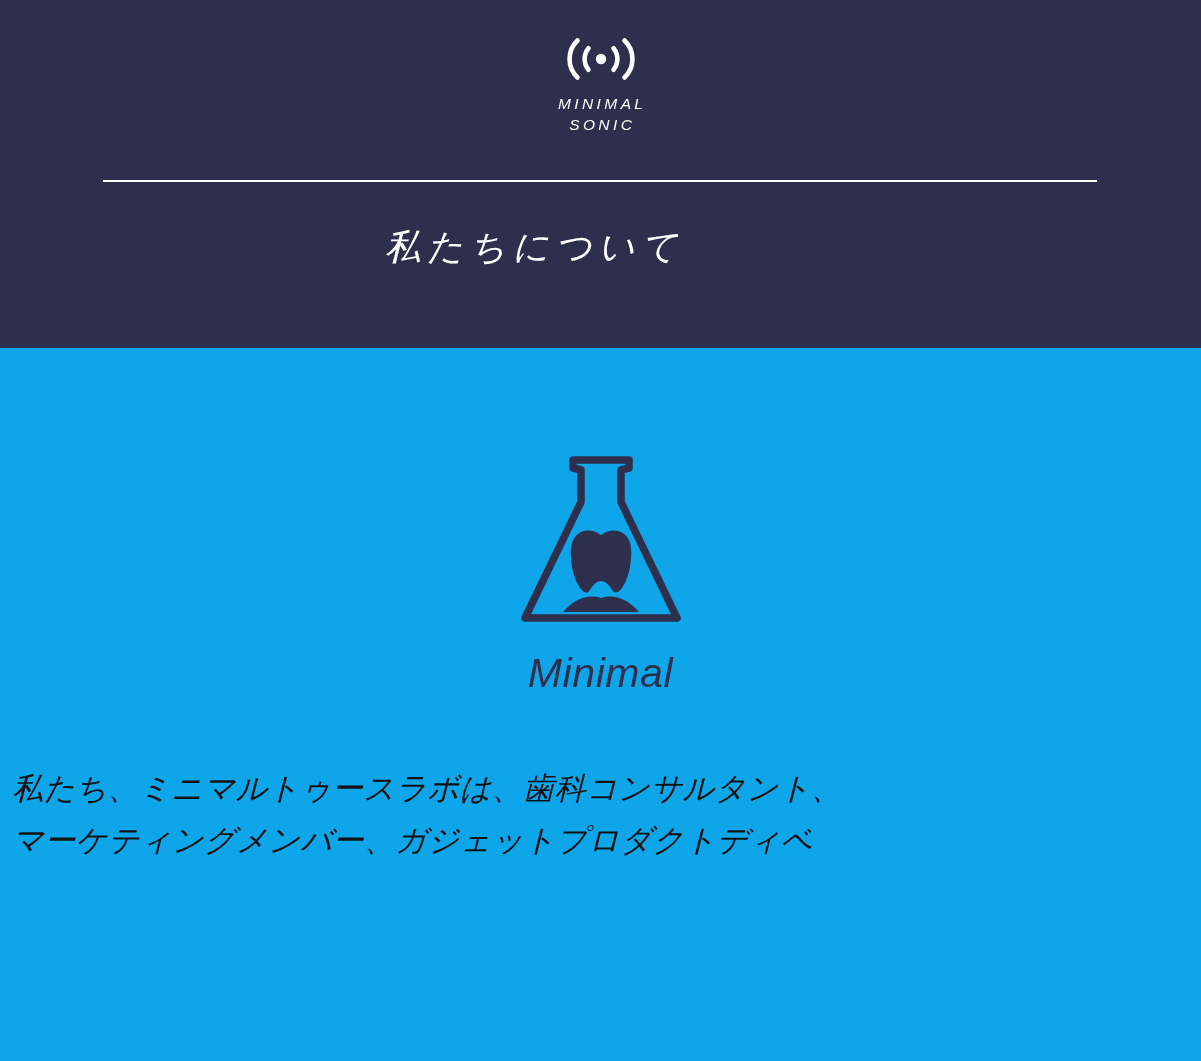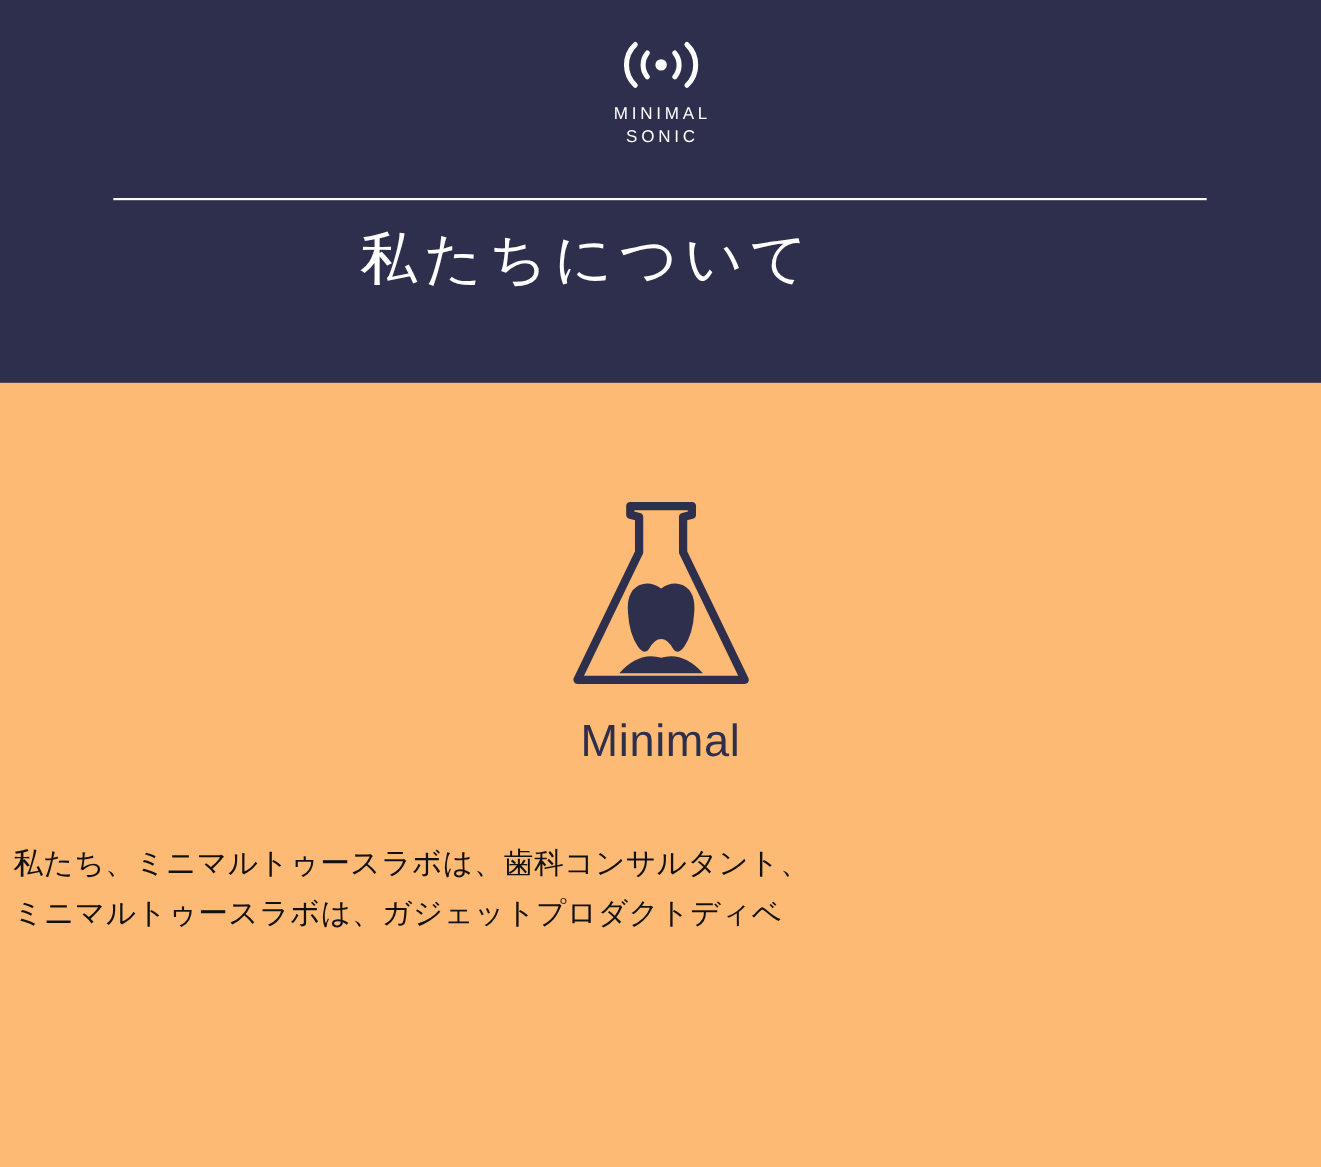--- a/index.html
+++ b/index.html
@@ -10,21 +10,22 @@
     height: 1061px;
     background: #ffffff;
     font-family: "Liberation Sans", "DejaVu Sans", sans-serif;
     overflow: hidden;
   }
 
   .page {
     position: relative;
     width: 1201px;
     height: 1061px;
-    background: #fdba74;
+    background: #0ea5e9;
+    font-style: italic;
   }
 
   
   .site-header {
     position: relative;
     width: 1201px;
     height: 348px;
     background: #2e2e4d;
     display: flex;
     flex-direction: column;
@@ -67,25 +68,25 @@
     left: 103px;
     top: 180px;
     width: 994px;
     height: 2px;
     background: #ffffff;
   }
 
   .header-title {
     position: absolute;
     left: 0;
-    top: 204px;
+    top: 224px;
     width: 1062px;
     text-align: center;
     color: #ffffff;
-    font-size: 52px;
+    font-size: 36px;
     font-weight: 400;
     letter-spacing: 6px;
     line-height: 1.25;
     text-indent: 6px;
   }
 
   
   .main {
     position: relative;
     width: 1201px;
@@ -115,21 +116,21 @@
   }
 
   .lab-name .lab-name-line {
     display: block;
   }
 
   .about-text {
     margin-top: 66px;
     padding: 0 12px 0 12px;
     color: #111111;
-    font-size: 27px;
+    font-size: 31px;
     line-height: 1.68;
     letter-spacing: 0.4px;
     font-weight: 400;
     text-align: left;
   }
 
   .about-text .about-line {
     display: block;
     white-space: nowrap;
   }
@@ -195,18 +196,18 @@
       </span>
 
       <div class="lab-name">
         <span class="lab-name-line">Minimal</span>
       </div>
 
     </div>
 
     <p class="about-text">
       <span class="about-line">私たち、ミニマルトゥースラボは、歯科コンサルタント、</span>
-      <span class="about-line">ミニマルトゥースラボは、ガジェットプロダクトディベ</span>
+      <span class="about-line">マーケティングメンバー、ガジェットプロダクトディベ</span>
     </p>
 
   </main>
 
 </div>
 
 </body></html>

